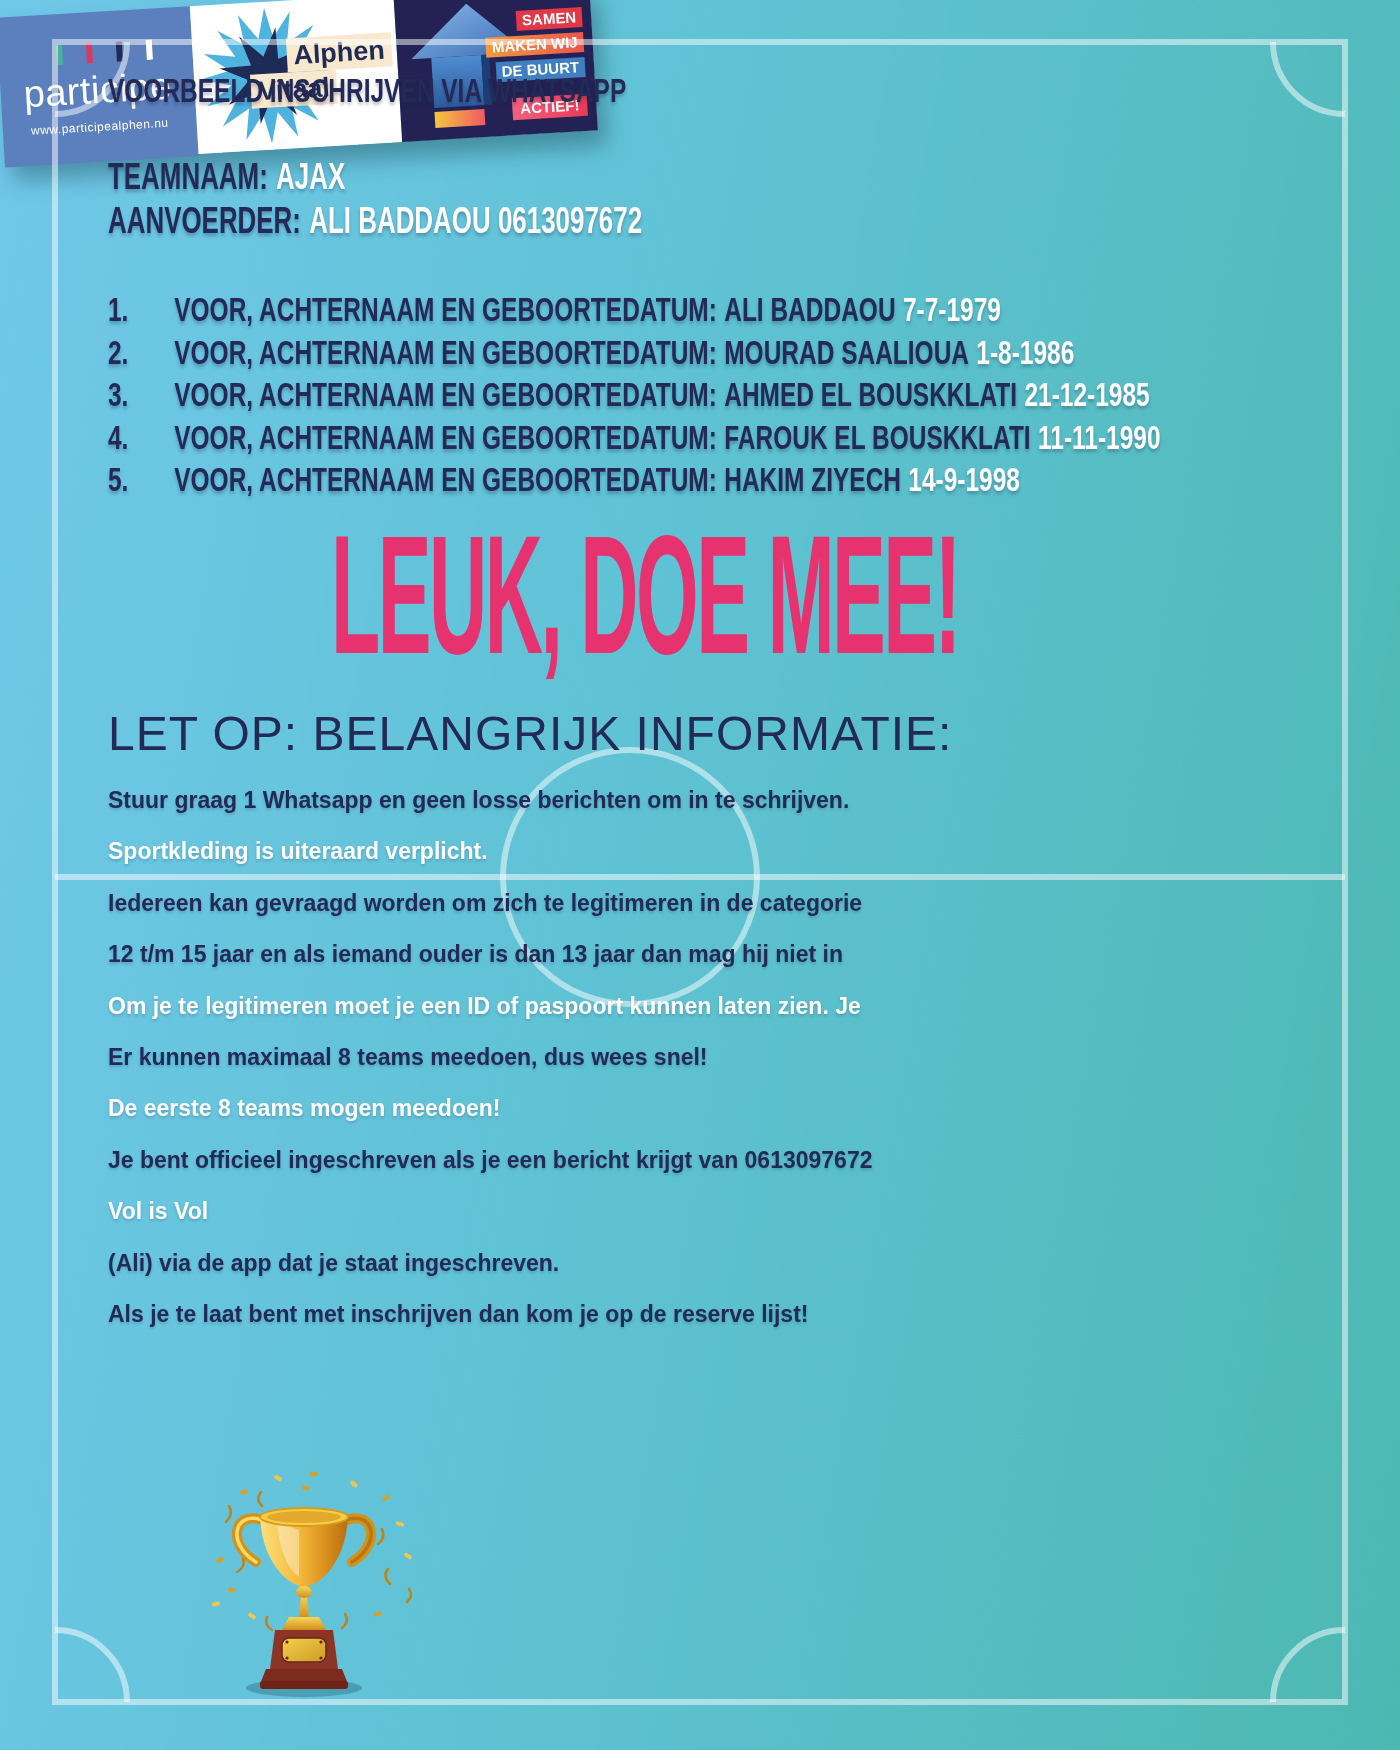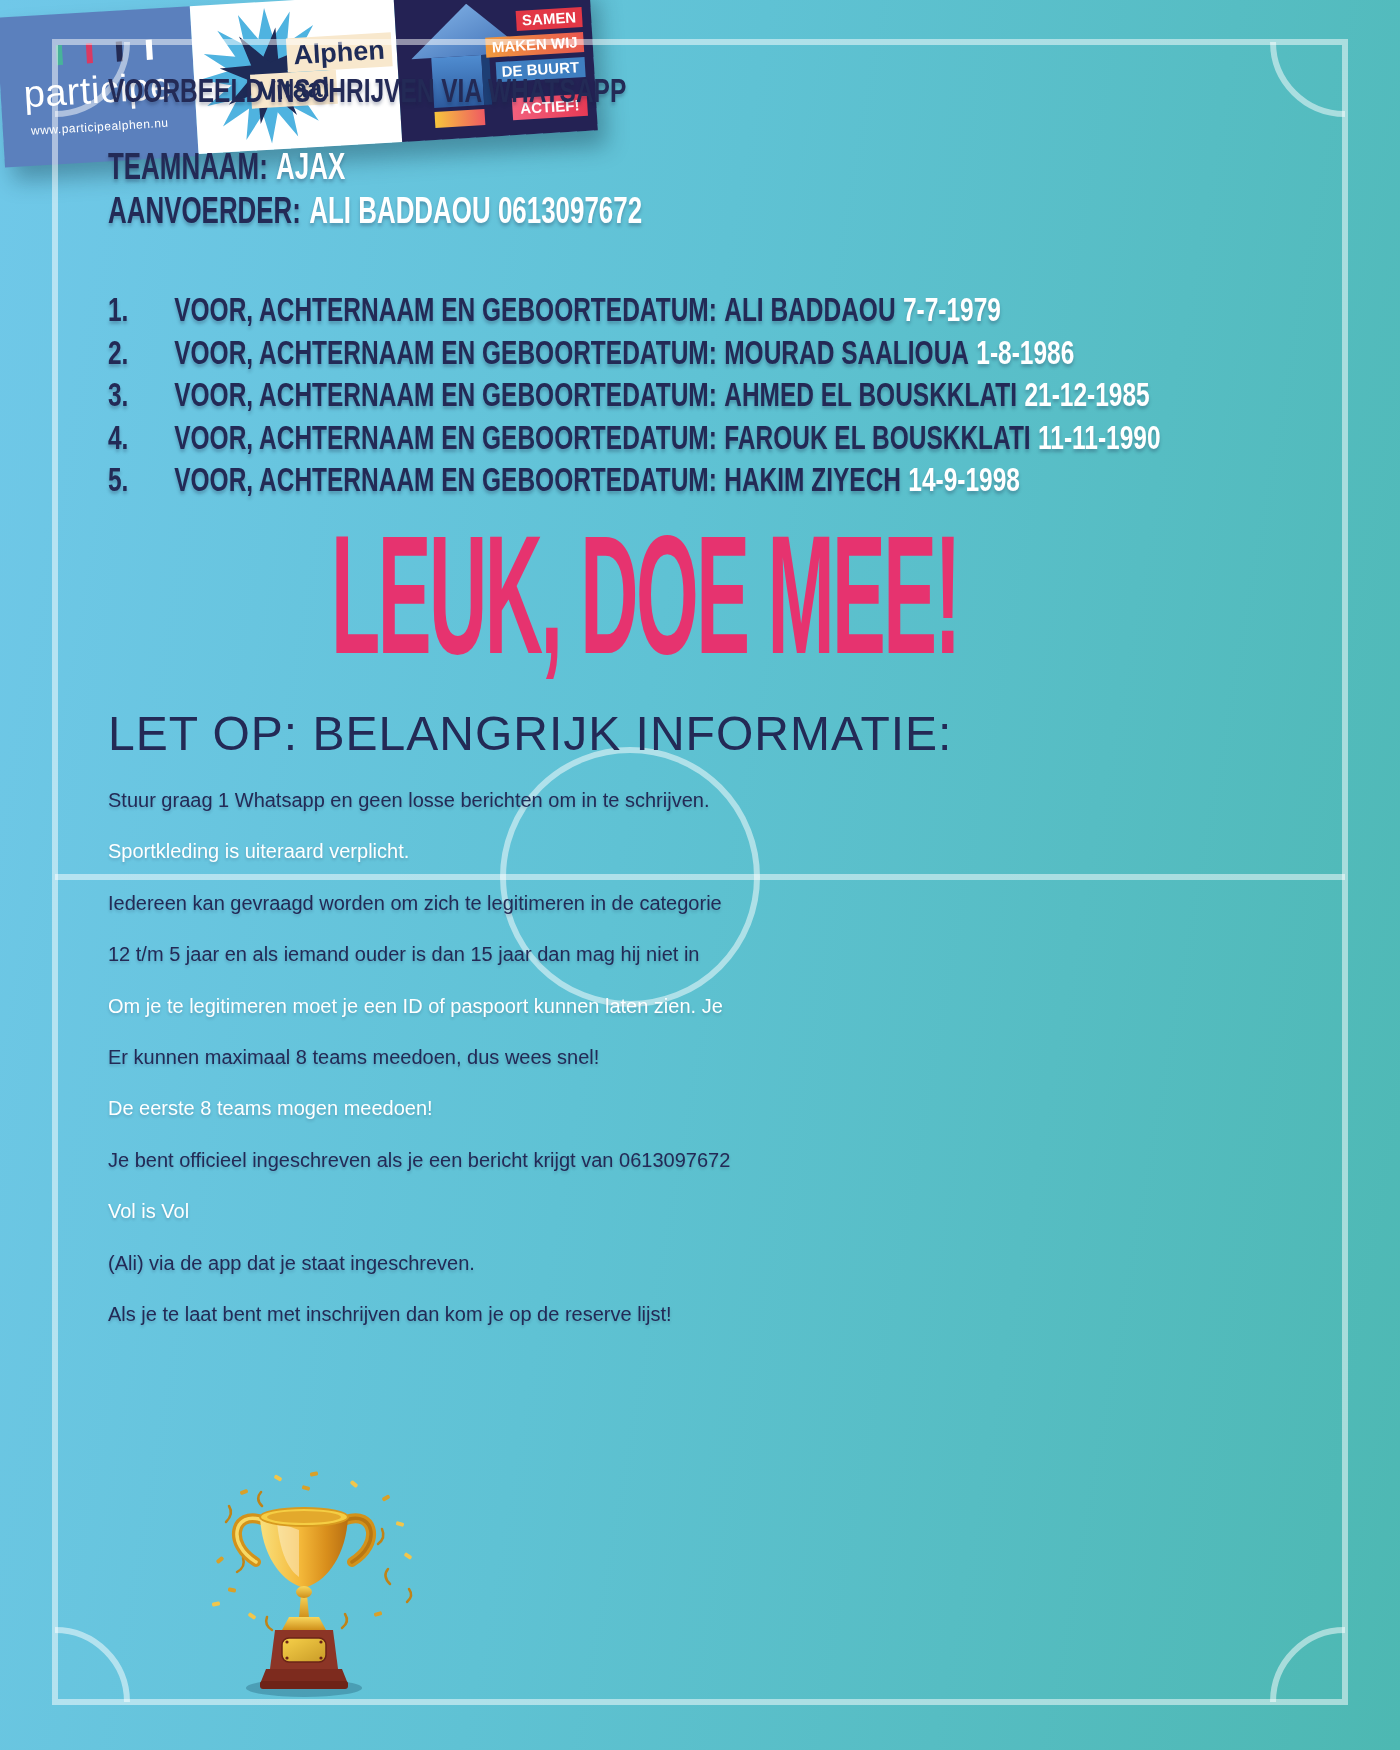--- a/index.html
+++ b/index.html
@@ -11,40 +11,40 @@
   #field-svg{position:absolute;left:0;top:0;z-index:1;}
   .layer{position:absolute;z-index:2;}
 
   
   .cond{transform:scaleX(0.72);transform-origin:0 50%;white-space:nowrap;}
   .navy{color:#232a56;}
   .white{color:#ffffff;}
   .shadowed{text-shadow:0 3px 4px rgba(23,32,66,0.28);}
 
   #title{left:108px;top:72px;font-size:34px;font-weight:bold;line-height:36px;}
-  #team-block{left:108px;top:145px;}
+  #team-block{left:108px;top:155px;}
   .team-row{display:flex;line-height:44px;font-size:36px;font-weight:bold;}
   .team-row .tlabel{margin-right:0.32em;}
   #player-list{left:108px;top:288px;}
   .player-row{display:flex;line-height:42.5px;font-size:34px;font-weight:bold;}
   .pnum{width:92px;flex:none;}
   .plabel,.pname{margin-right:0.30em;}
 
   
   #banner{
     left:0;top:525px;width:1290px;height:140px;text-align:center;
     font-size:128px;font-weight:bold;letter-spacing:-4px;color:#e6336f;
     line-height:140px;transform:scale(0.63,1.32);white-space:nowrap;
   }
 
   
   #info-heading{left:108px;top:708px;font-size:48px;font-weight:normal;
     letter-spacing:1px;color:#232a56;line-height:52px;}
   #info-lines{left:108px;top:775px;}
-  .iline{font-size:20px;font-weight:normal;line-height:51.4px;white-space:nowrap;
+  .iline{font-size:23px;font-weight:bold;line-height:51.4px;white-space:nowrap;
     text-shadow:0 2px 3px rgba(23,32,66,0.20);}
 
   
   #trophy{left:182px;top:1462px;width:250px;height:240px;}
 
   
   #logobar{
     left:596px;top:1500px;width:594px;height:148px;display:flex;
     transform:rotate(-3.4deg);box-shadow:8px 16px 22px rgba(12,44,58,0.35);
     z-index:3;
@@ -143,21 +143,21 @@
   </div>
 
   <div id="banner" class="layer">LEUK, DOE MEE!</div>
 
   <div id="info-heading" class="layer">LET OP: BELANGRIJK INFORMATIE:</div>
 
   <div id="info-lines" class="layer">
     <div class="iline navy">Stuur graag 1 Whatsapp en geen losse berichten om in te schrijven.</div>
     <div class="iline white">Sportkleding is uiteraard verplicht.</div>
     <div class="iline navy">Iedereen kan gevraagd worden om zich te legitimeren in de categorie</div>
-    <div class="iline navy">12 t/m 5 jaar en als iemand ouder is dan 15 jaar dan mag hij niet in</div>
+    <div class="iline navy">12 t/m 15 jaar en als iemand ouder is dan 13 jaar dan mag hij niet in</div>
     <div class="iline white">Om je te legitimeren moet je een ID of paspoort kunnen laten zien. Je</div>
     <div class="iline navy">Er kunnen maximaal 8 teams meedoen, dus wees snel!</div>
     <div class="iline white">De eerste 8 teams mogen meedoen!</div>
     <div class="iline navy">Je bent officieel ingeschreven als je een bericht krijgt van 0613097672</div>
     <div class="iline white">Vol is Vol</div>
     <div class="iline navy">(Ali) via de app dat je staat ingeschreven.</div>
     <div class="iline navy">Als je te laat bent met inschrijven dan kom je op de reserve lijst!</div>
   </div>
 
   <svg id="trophy" class="layer" width="250" height="240" viewBox="0 0 250 240">

